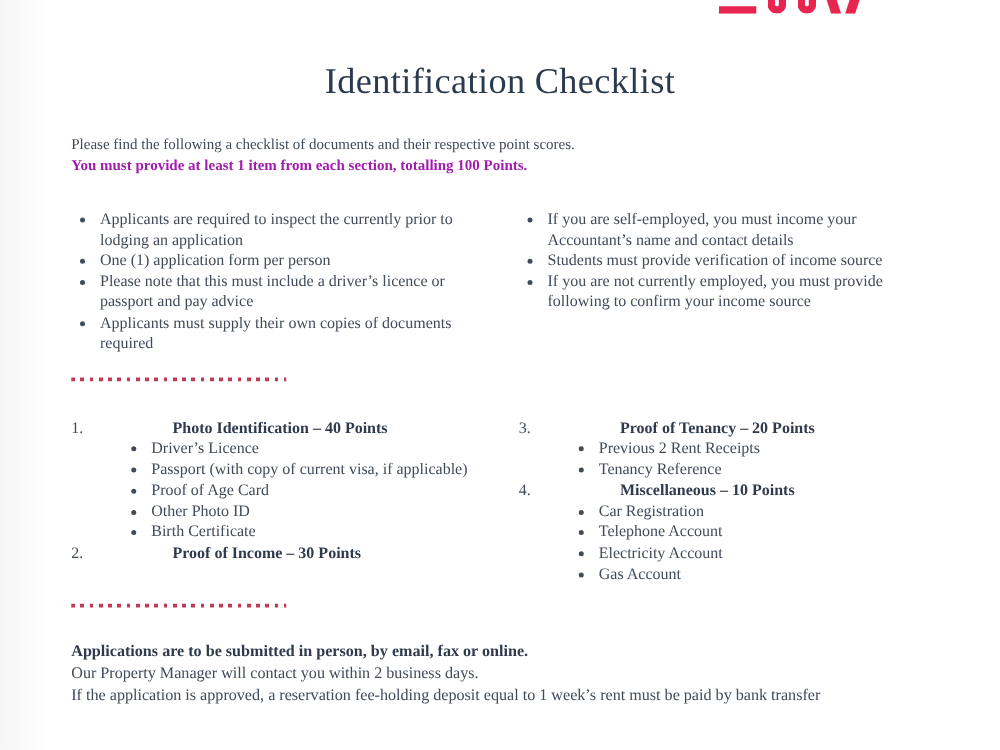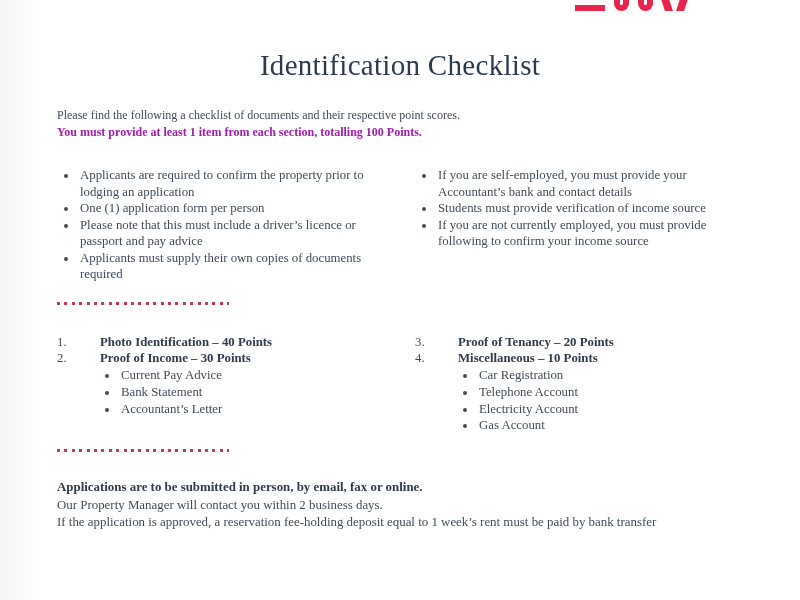--- a/index.html
+++ b/index.html
@@ -45,21 +45,21 @@
   .dotted.first { margin-top:19px; }
   .dotted.second { margin-top:15px; }
 
   .sections {
     margin:29px 55px 0 57px;
     display:grid; grid-template-columns:340px 330px; column-gap:18px;
     font-size:12.8px; line-height:16.8px;
   }
   .sec { display:grid; grid-template-columns:43px 1fr; }
   .sec .num { color:#414b59; }
-  .sec .head { font-weight:bold; color:#2f3b4d; white-space:nowrap; }
+  .sec .head { font-weight:bold; color:#2f3b4d; white-space:nowrap;margin-left:38px; }
   .sec ul { margin:0; padding-left:19px; grid-column:2; }
   .sec li { white-space:nowrap; padding-left:2px; }
 
   .footer { margin:27px 0 0 57px; font-size:12.9px; line-height:17.5px; }
   .footer div { white-space:nowrap; }
   .footer .b { font-weight:bold; color:#2f3b4d; }
 </style>
 </head>
 <body>
 
@@ -76,54 +76,60 @@
 
   <div class="title">Identification Checklist</div>
 
   <div class="intro">
     <div>Please find the following a checklist of documents and their respective point scores.</div>
     <div class="b">You must provide at least 1 item from each section, totalling 100 Points.</div>
   </div>
 
   <div class="notes">
     <ul>
-      <li>Applicants are required to confirm the property prior to lodging an application</li>
+      <li>Applicants are required to inspect the currently prior to lodging an application</li>
       <li>One (1) application form per person</li>
       <li>Please note that this must include a driver’s licence or passport and pay advice</li>
       <li>Applicants must supply their own copies of documents required</li>
     </ul>
     <ul>
-      <li>If you are self-employed, you must provide your Accountant’s bank and contact details</li>
+      <li>If you are self-employed, you must income your Accountant’s name and contact details</li>
       <li>Students must provide verification of income source</li>
       <li>If you are not currently employed, you must provide following to confirm your income source</li>
     </ul>
   </div>
 
   <div class="dotted first"></div>
 
   <div class="sections">
     <div>
       <div class="sec">
         <span class="num">1.</span>
         <span class="head">Photo Identification – 40 Points</span>
+        <ul>
+          <li>Driver’s Licence</li>
+          <li>Passport (with copy of current visa, if applicable)</li>
+          <li>Proof of Age Card</li>
+          <li>Other Photo ID</li>
+          <li>Birth Certificate</li>
+        </ul>
       </div>
       <div class="sec">
         <span class="num">2.</span>
         <span class="head">Proof of Income – 30 Points</span>
-        <ul>
-          <li>Current Pay Advice</li>
-          <li>Bank Statement</li>
-          <li>Accountant’s Letter</li>
-        </ul>
       </div>
     </div>
     <div>
       <div class="sec">
         <span class="num">3.</span>
         <span class="head">Proof of Tenancy – 20 Points</span>
+        <ul>
+          <li>Previous 2 Rent Receipts</li>
+          <li>Tenancy Reference</li>
+        </ul>
       </div>
       <div class="sec">
         <span class="num">4.</span>
         <span class="head">Miscellaneous – 10 Points</span>
         <ul>
           <li>Car Registration</li>
           <li>Telephone Account</li>
           <li>Electricity Account</li>
           <li>Gas Account</li>
         </ul>

